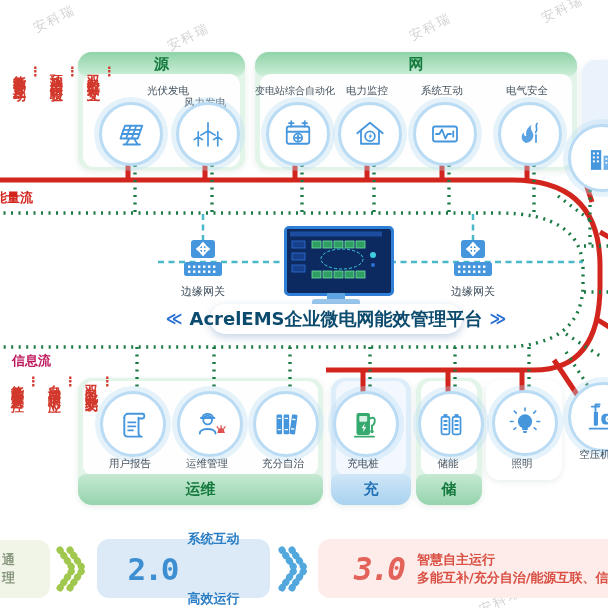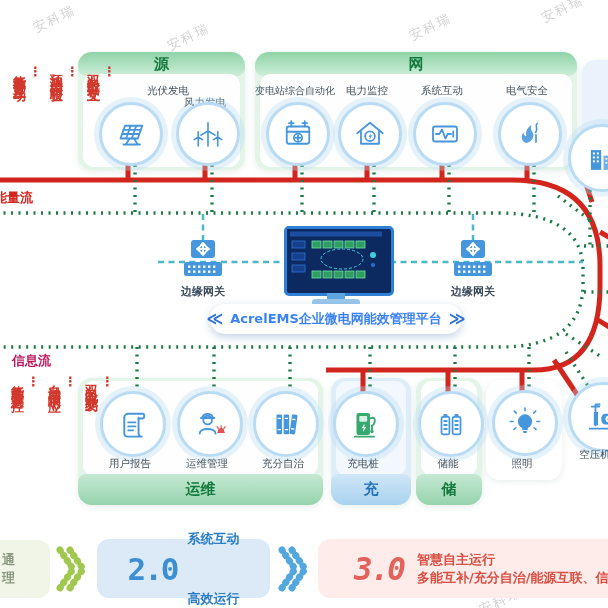--- a/index.html
+++ b/index.html
@@ -21,30 +21,30 @@
         box-shadow:0 0 0 5px rgba(186,220,244,.35);display:flex;align-items:center;justify-content:center;}
   .ilabel{position:absolute;font-size:10.5px;color:#45525f;text-align:center;white-space:nowrap;}
   
   .vnotes{position:absolute;writing-mode:vertical-rl;text-orientation:upright;color:#d2382c;
           font-weight:bold;font-size:13px;}
   .vnote{margin:0 4px;letter-spacing:3px;}
   .vdots{display:block;font-weight:bold;letter-spacing:0;}
   .flowlabel{position:absolute;font-weight:bold;font-size:13px;white-space:nowrap;}
   
   .gw{position:absolute;width:48px;text-align:center;}
-  .gwlabel{position:absolute;font-size:11px;color:#3a4a5a;white-space:nowrap;font-weight:bold;}
+  .gwlabel{position:absolute;font-size:11px;color:#3a4a5a;white-space:nowrap;}
   
   .monitor{position:absolute;left:284px;top:226px;width:104px;height:64px;background:#0c2a60;
            border:3px solid #2f7fd6;border-radius:5px;}
   .mstand{position:absolute;left:327px;top:293px;width:18px;height:7px;background:#5ea4e0;}
   .mbase{position:absolute;left:312px;top:299px;width:48px;height:7px;background:#9cc8ec;border-radius:3px;}
   
   .platbar{position:absolute;left:210px;top:304px;width:252px;height:30px;background:#fff;border-radius:15px;
            box-shadow:0 3px 9px rgba(40,90,160,.28);display:flex;align-items:center;justify-content:center;gap:7px;}
-  .platbar .txt{color:#3b82f6;font-weight:bold;font-size:13px;white-space:nowrap;}
+  .platbar .txt{color:#0c4a6e;font-weight:bold;font-size:18px;white-space:nowrap;}
   .platbar .chev{color:#2a6fd4;font-weight:bold;font-size:16px;line-height:1;}
   
   .stagebox{position:absolute;border-radius:12px;display:flex;align-items:center;}
   .ver{font-family:"DejaVu Sans Mono","Liberation Mono",monospace;font-weight:bold;font-size:31px;letter-spacing:-2px;}
   .slines{display:flex;flex-direction:column;justify-content:center;font-weight:bold;font-size:13px;line-height:18px;white-space:nowrap;}
   svg{display:block;}
 </style>
 </head>
 <body>
 

